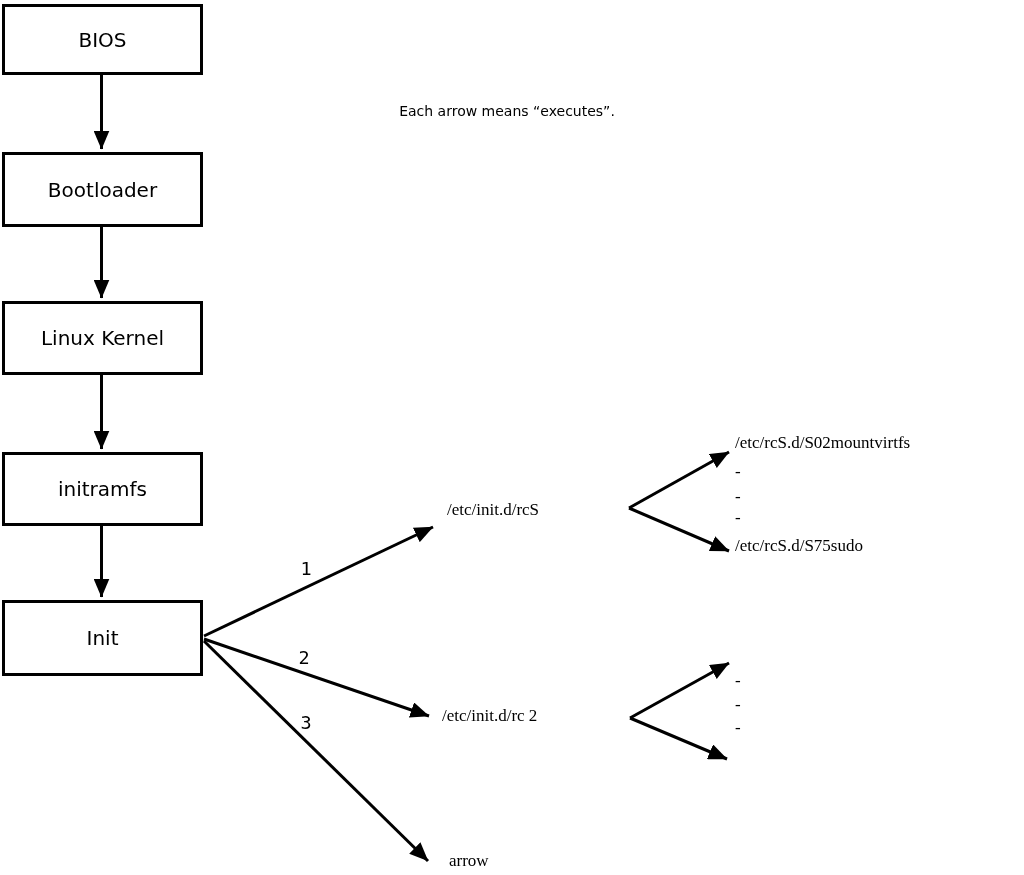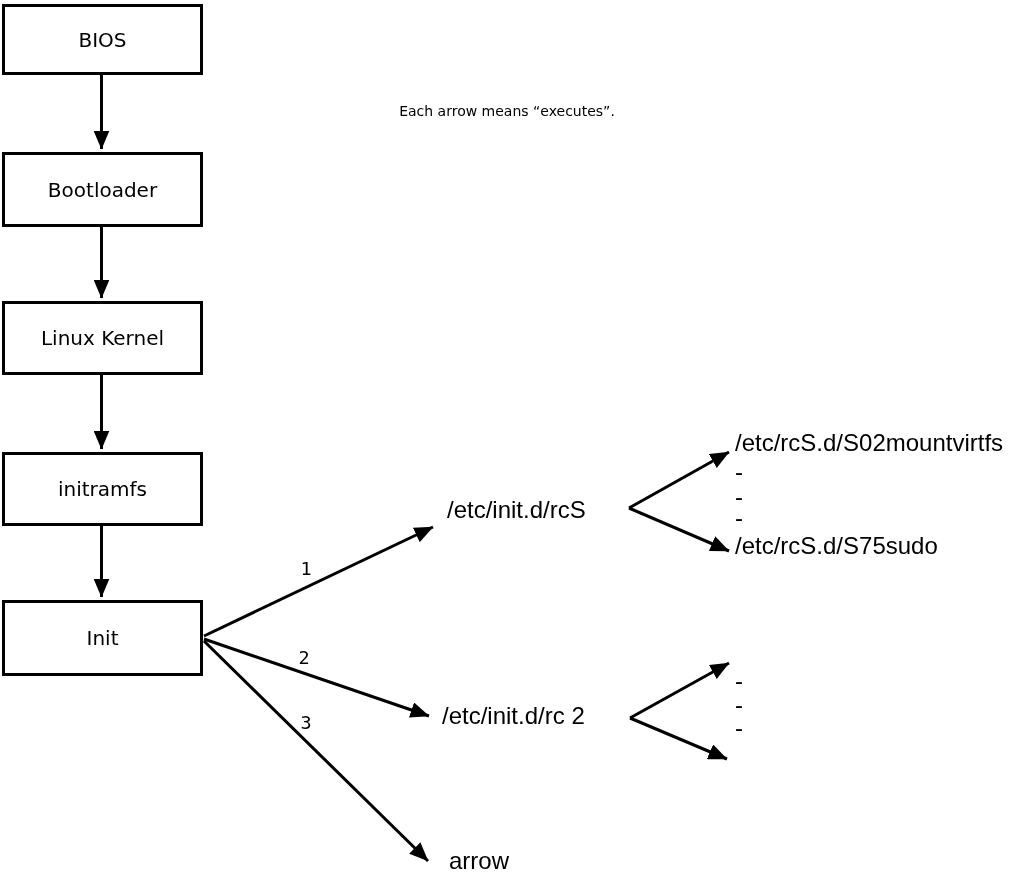--- a/index.html
+++ b/index.html
@@ -18,22 +18,22 @@
   .caption{
     position:absolute;left:507px;top:103px;
     transform:translateX(-50%);
     font-size:14px;white-space:pre;
   }
   .lbl{
     position:absolute;transform:translateY(-50%);
     white-space:pre;
   }
   .mono{
-    font-family:Liberation Sans, sans-serif;
-    font-size:24px;
+    font-family:Liberation Serif, serif;
+    font-size:17px;
   }
   .num{
     position:absolute;transform:translate(-50%,-50%);
     font-family:"DejaVu Sans Mono","Liberation Mono",monospace;
     font-size:18.5px;
   }
 </style>
 </head>
 <body>
 

